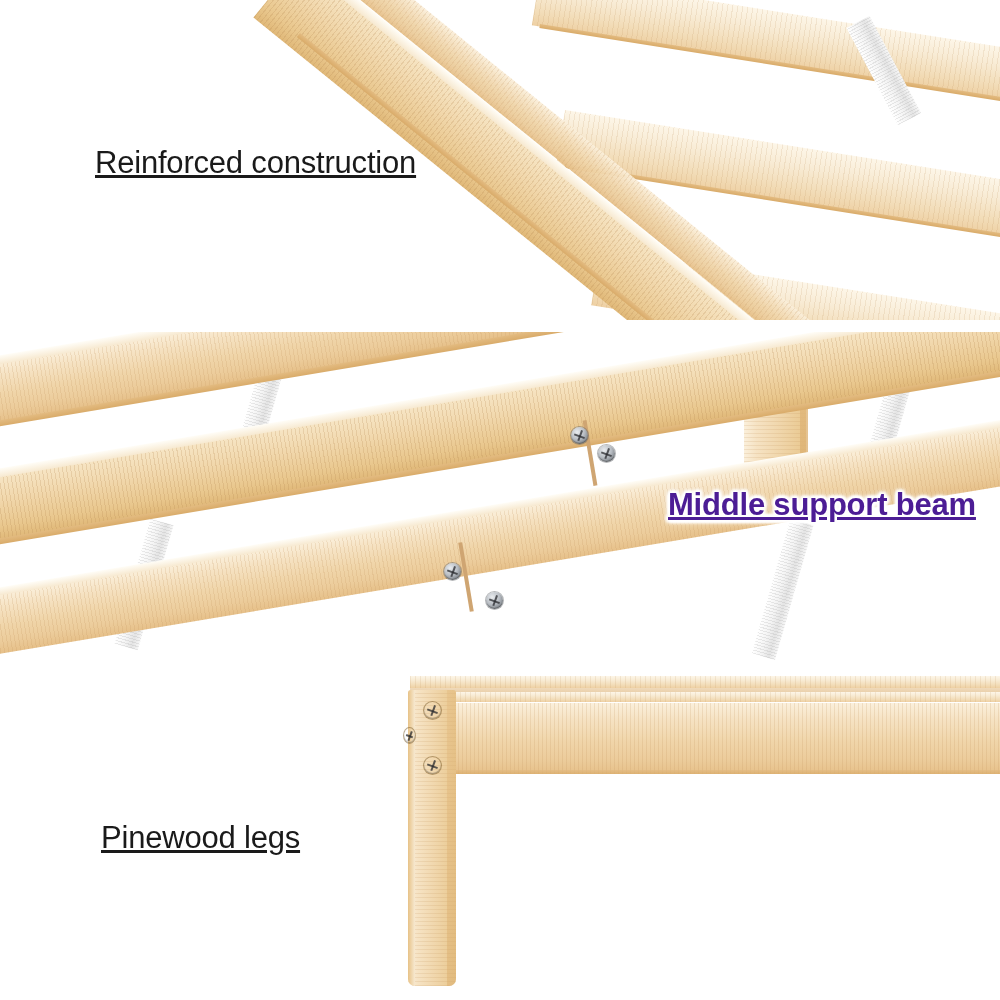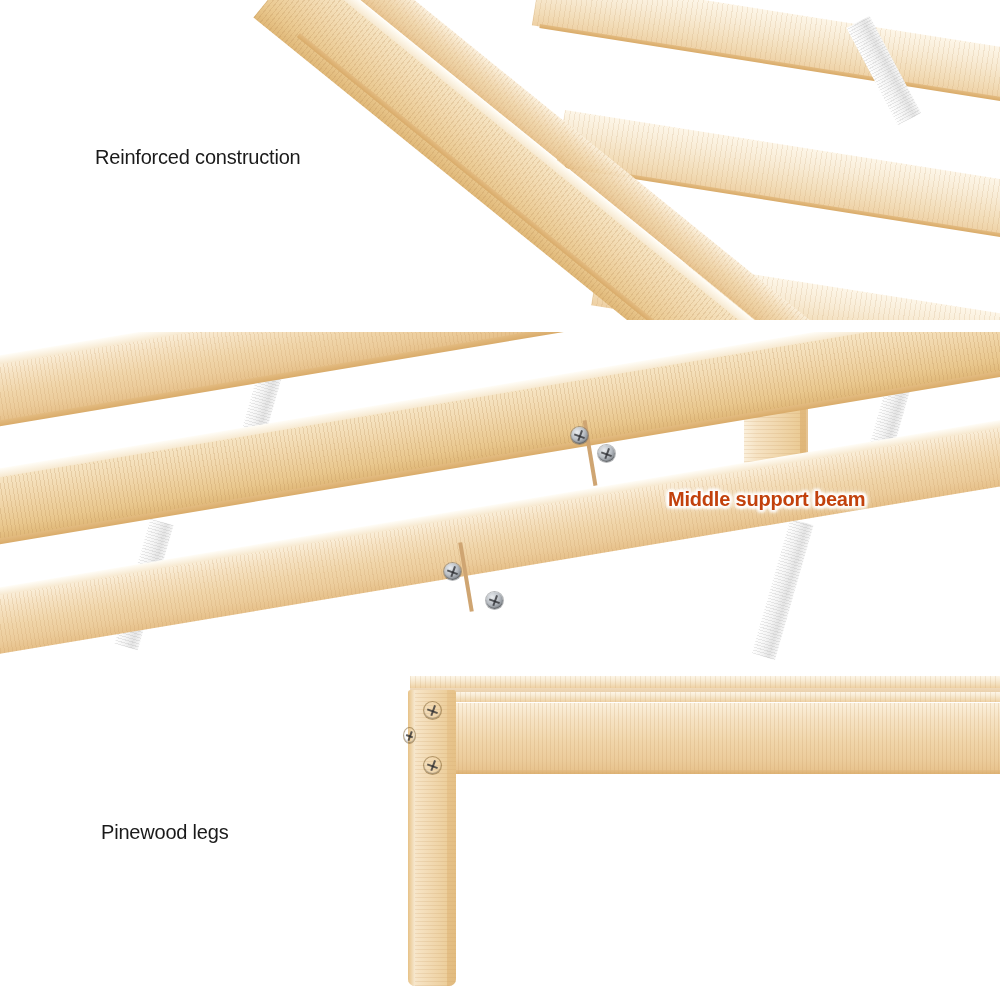--- a/index.html
+++ b/index.html
@@ -54,23 +54,23 @@
   .screw.steel{background:radial-gradient(circle at 36% 30%,#e9ecef 0%,#b9bec4 45%,#7d8288 78%,#5e6267 100%);
     box-shadow:0 0 0 1px rgba(90,95,100,.45), inset 0 -1px 1px rgba(0,0,0,.3);}
   .screw.brass{background:radial-gradient(circle at 36% 30%,#f0d79c 0%,#d1a košt 1%,#c89a4a 50%,#9b7130 82%,#7a5722 100%);
     box-shadow:0 0 0 1px rgba(120,88,36,.5), inset 0 -1px 1px rgba(0,0,0,.3);}
   .screw .cross{position:absolute;inset:0;}
   .screw .cross:before,.screw .cross:after{content:"";position:absolute;background:rgba(40,42,45,.75);}
   .screw .cross:before{left:50%;top:18%;width:1.6px;height:64%;transform:translateX(-50%) rotate(20deg);}
   .screw .cross:after{top:50%;left:18%;height:1.6px;width:64%;transform:translateY(-50%) rotate(20deg);}
 
   
-  .caption{position:absolute;color:#1a1a1a;font-size:20px;font-weight:400;
-    letter-spacing:-.2px;white-space:nowrap;line-height:1;}
-  .caption.outlined{font-weight:700;color:#c2410c;
+  .caption{position:absolute;color:#1a1a1a;font-size:31px;font-weight:400;
+    letter-spacing:-.2px;white-space:nowrap;line-height:1;text-decoration:underline;}
+  .caption.outlined{font-weight:700;color:#4c1d95;
     text-shadow:
       2px 0 3px #fff,-2px 0 3px #fff,0 2px 3px #fff,0 -2px 3px #fff,
       2px 2px 3px #fff,-2px -2px 3px #fff,2px -2px 3px #fff,-2px 2px 3px #fff,
       0 0 6px #fff,0 0 10px #fff;}
 
   .gap{position:absolute;left:0;width:1000px;background:#ffffff;}
 </style>
 </head>
 <body>
 

